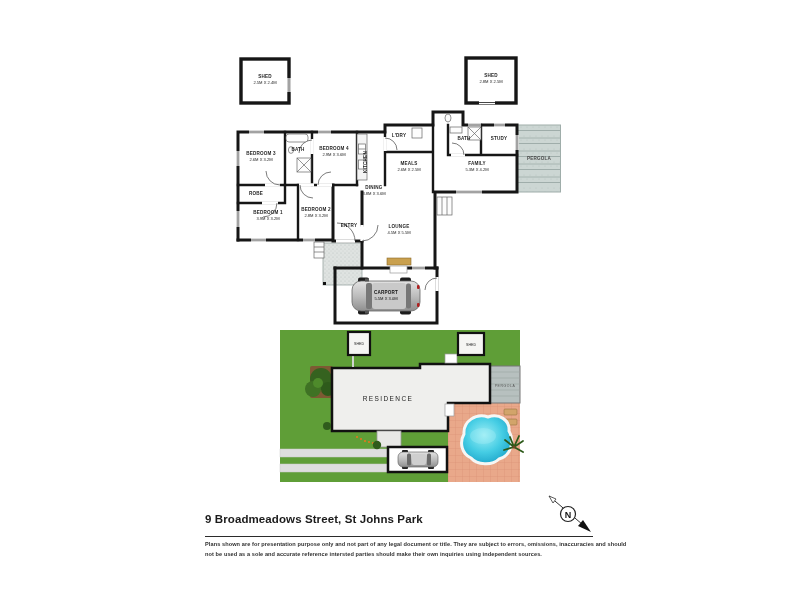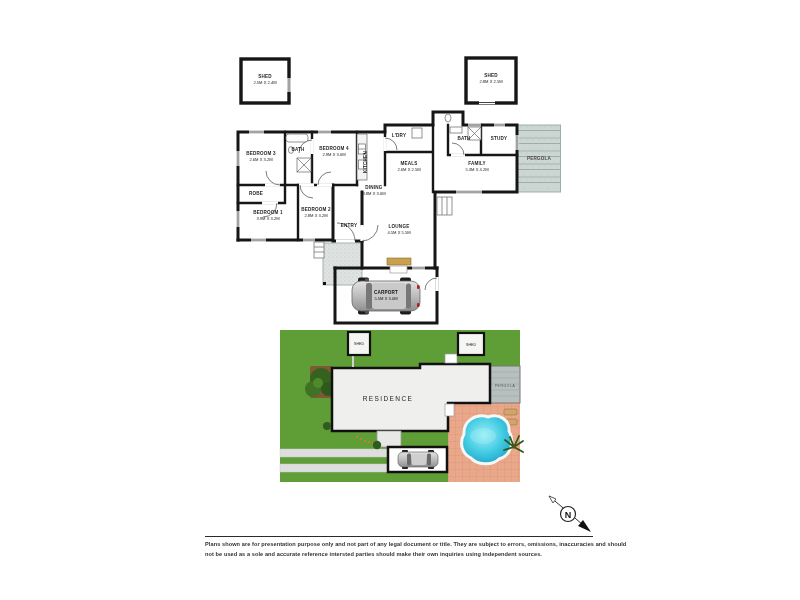--- a/index.html
+++ b/index.html
@@ -340,17 +340,18 @@
 </div>
 <div class="rlabel" style="left:491px;top:79px">
   <div class="rname">SHED</div>
   <div class="rdims">2.8M X 2.5M</div>
 </div>
 <div class="rlabel" style="left:386px;top:296px">
   <div class="rname carname">CARPORT</div>
   <div class="rdims carname">5.5M X 3.0M</div>
 </div>
 
+<div id="addr-title">9 Broadmeadows Street, St Johns Park</div>
 <div id="title-rule"></div>
 <div id="disc1" class="disc">Plans shown are for presentation purpose only and not part of any legal document or title. They are subject to errors, omissions, inaccuracies and should</div>
 <div id="disc2" class="disc">not be used as a sole and accurate reference intersted parties should make their own inquiries using independent sources.</div>
 
 </div>
 
 </body></html>

